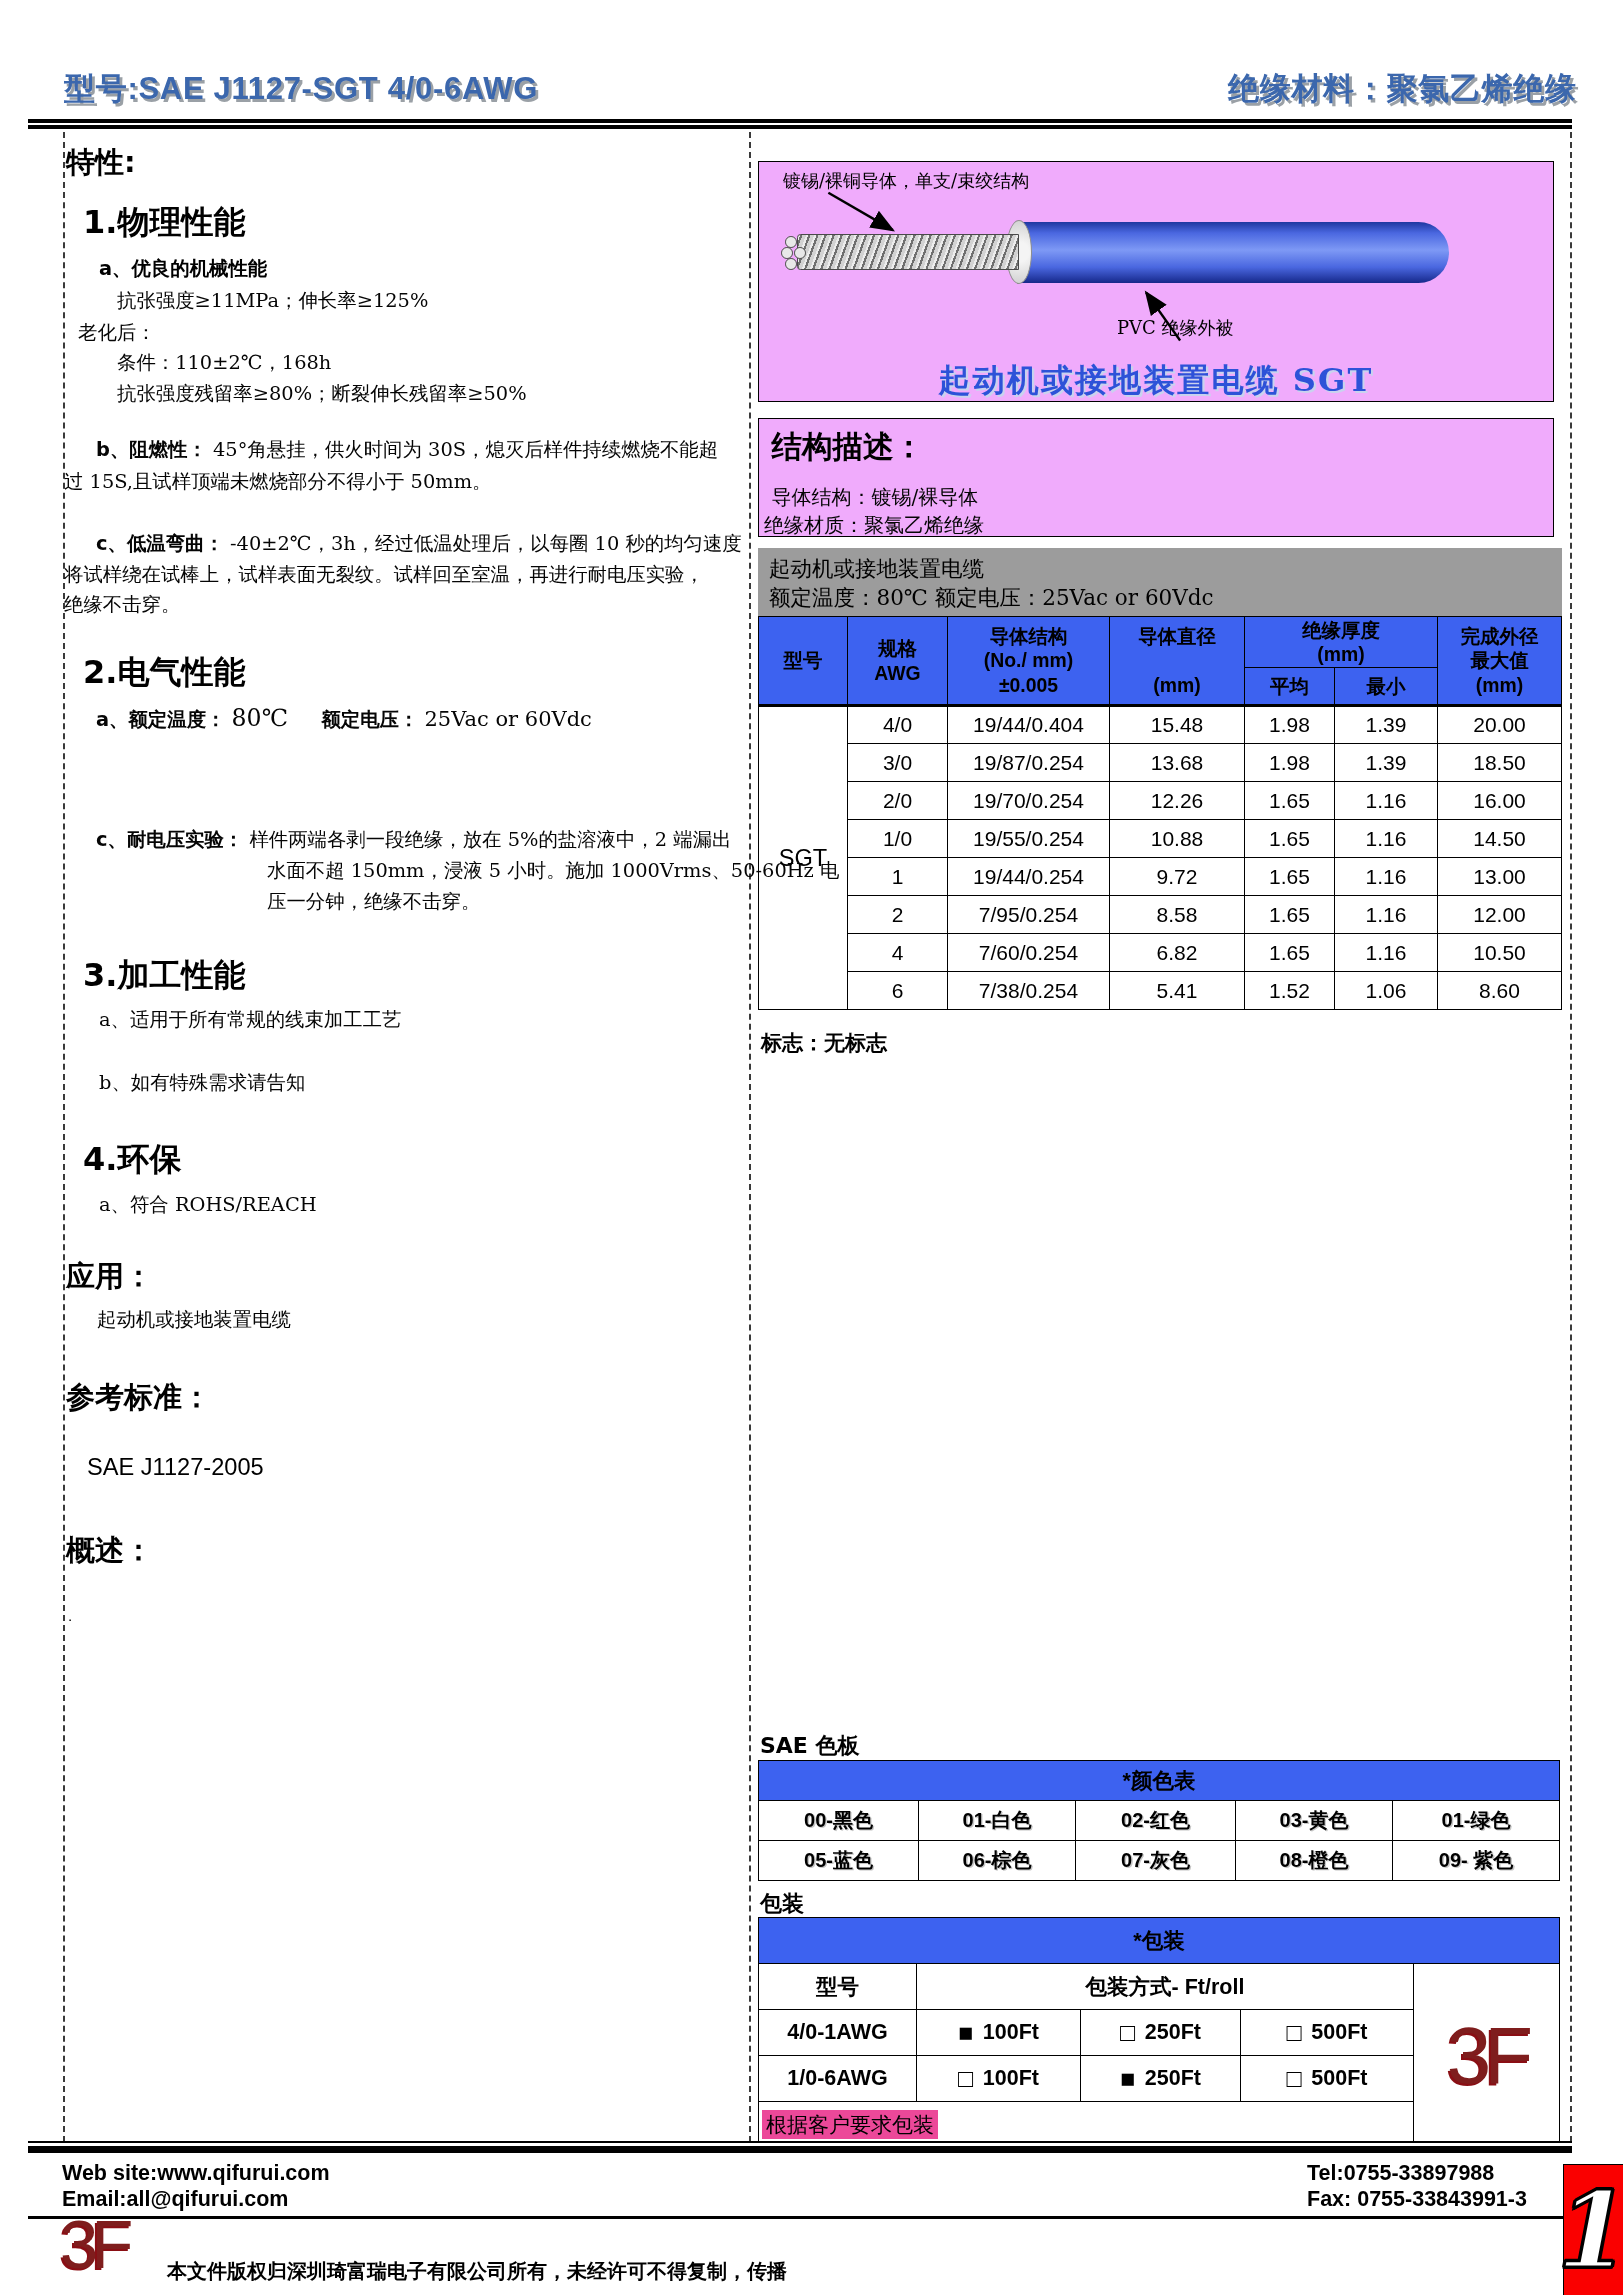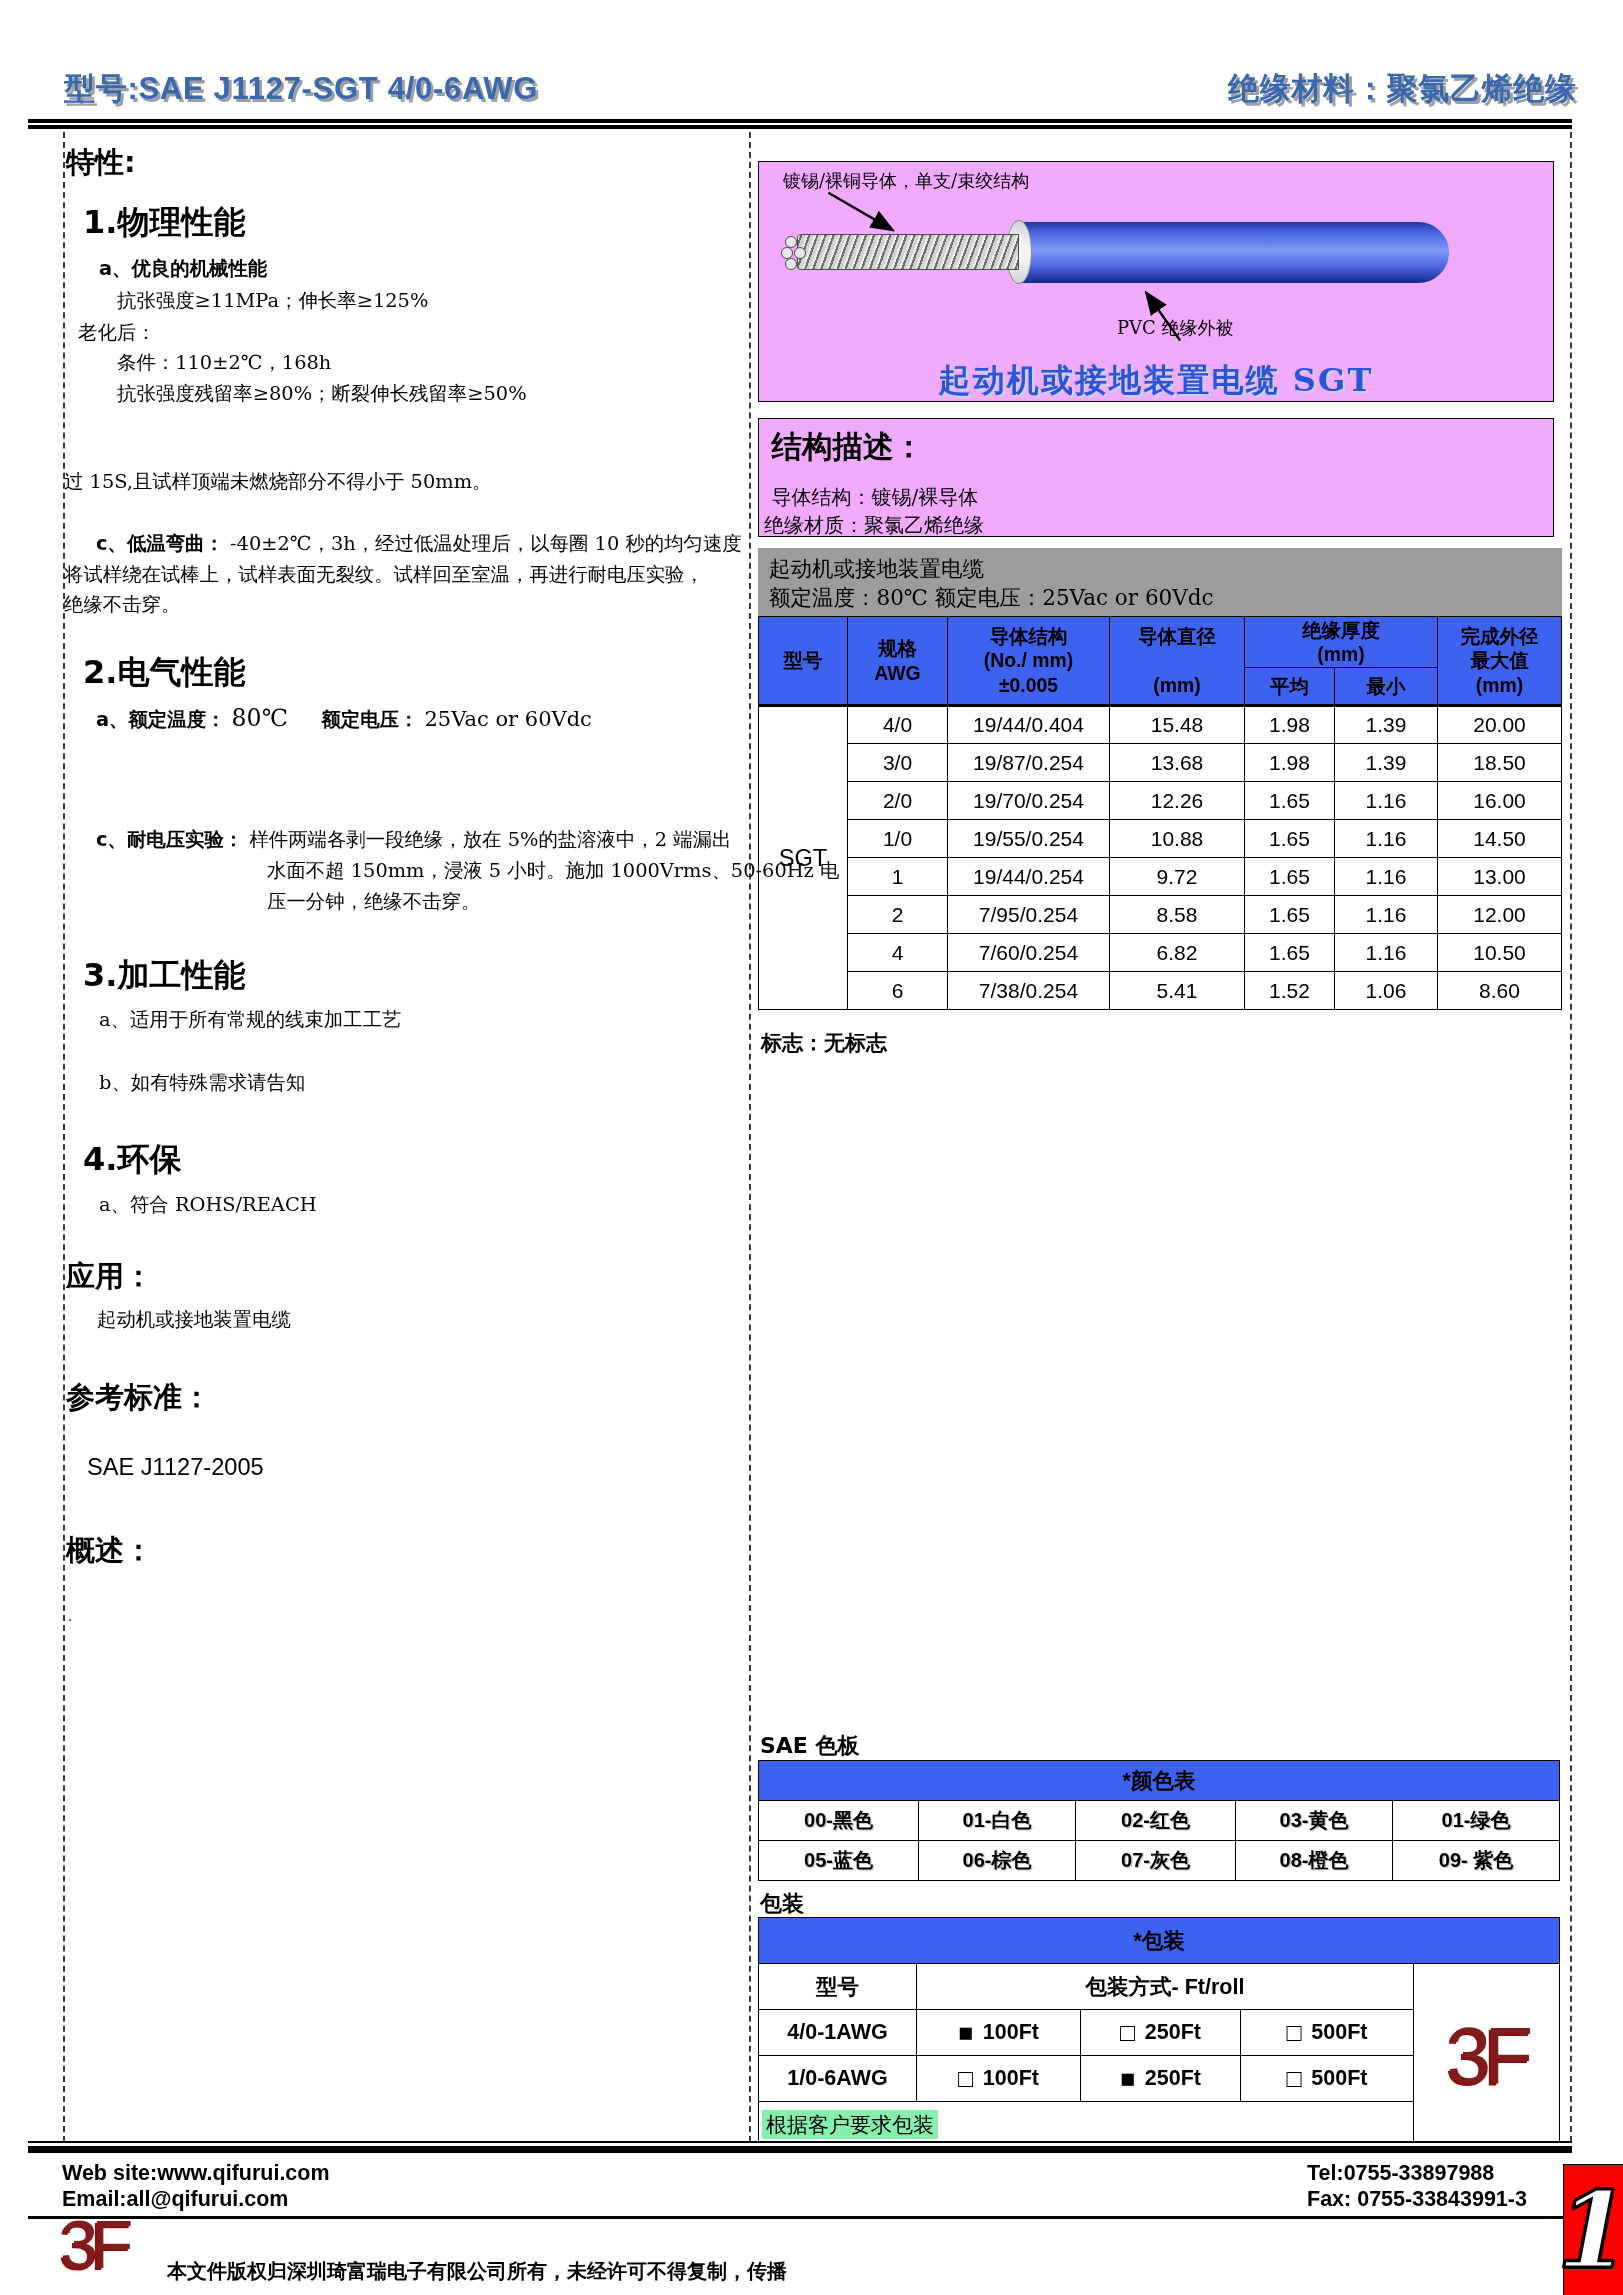--- a/index.html
+++ b/index.html
@@ -53,21 +53,21 @@
   .spec .model { font-size:23.6px; }
   .cboard { width:800px; font-size:20px; font-weight:bold; }
   .cboard td { height:40px; text-shadow:1.4px 1.4px 0 #c6c6c6; }
   .bluehead { background:#3d62f0; font-weight:bold; font-size:21.5px; text-shadow:none !important; }
   .pack { width:800px; font-size:21.5px; }
   .pack td { height:46px; }
   .pack .modelcol { font-weight:bold; }
   .pack .opt .bx { font-size:25px; vertical-align:-2.1px; margin-right:9.7px; }
   .pack .opt .lb { font-weight:bold; }
   .pack .notecell { text-align:left; padding:4.2px 2.8px; }
-  .hl { background:#86efac; font-size:21px; font-family:"DejaVu Serif","Liberation Serif",serif; padding:2.8px 4.2px; }
+  .hl { background:#ec4899; font-size:21px; font-family:"DejaVu Serif","Liberation Serif",serif; padding:2.8px 4.2px; }
   .logo3f { color:#7f1d1d; font-weight:400; letter-spacing:-7px; text-shadow:-2.1px 2.1px 0 #8a0e14;
             font-family:"Liberation Sans",sans-serif; }
 
   
   .ftxt { font-size:21.5px; font-weight:bold; white-space:nowrap; }
   .copy { font-size:20px; font-weight:bold; white-space:nowrap;margin-top:22px; }
   .pagebox { background:#fa0000; border:1.4px solid #000; border-right:none; border-bottom:none; }
   .pagebox .num { font-size:104px; font-style:italic; font-weight:bold; color:#fff;
                   font-family:"DejaVu Serif",serif;
                   -webkit-text-stroke:2.8px #000;
@@ -92,20 +92,24 @@
 
   <div class="abs h-big" style="left:66px;top:143px">特性:</div>
 
   <div class="abs h-sec" style="left:83px;top:201px">1.物理性能</div>
   <div class="abs sublbl" style="left:99px;top:255px">a、优良的机械性能</div>
   <div class="abs body28" style="left:117px;top:287px">抗张强度≥11MPa；伸长率≥125%</div>
   <div class="abs body28" style="left:78px;top:319px">老化后：</div>
   <div class="abs body28" style="left:117px;top:349px">条件：110±2℃，168h</div>
   <div class="abs body28" style="left:117px;top:380px">抗张强度残留率≥80%；断裂伸长残留率≥50%</div>
 
+  <div class="abs body28" style="left:96px;top:436px">
+    <span class="blbl">b、阻燃性：</span>
+    <span>45°角悬挂，供火时间为 30S，熄灭后样件持续燃烧不能超</span>
+  </div>
   <div class="abs body28" style="left:64px;top:468px">过 15S,且试样顶端未燃烧部分不得小于 50mm。</div>
 
   <div class="abs body28" style="left:96px;top:530px">
     <span class="blbl">c、低温弯曲：</span>
     <span>-40±2℃，3h，经过低温处理后，以每圈 10 秒的均匀速度</span>
   </div>
   <div class="abs body28" style="left:64px;top:561px">将试样绕在试棒上，试样表面无裂纹。试样回至室温，再进行耐电压实验，</div>
   <div class="abs body28" style="left:64px;top:591px">绝缘不击穿。</div>
 
   <div class="abs h-sec" style="left:83px;top:651px">2.电气性能</div>

